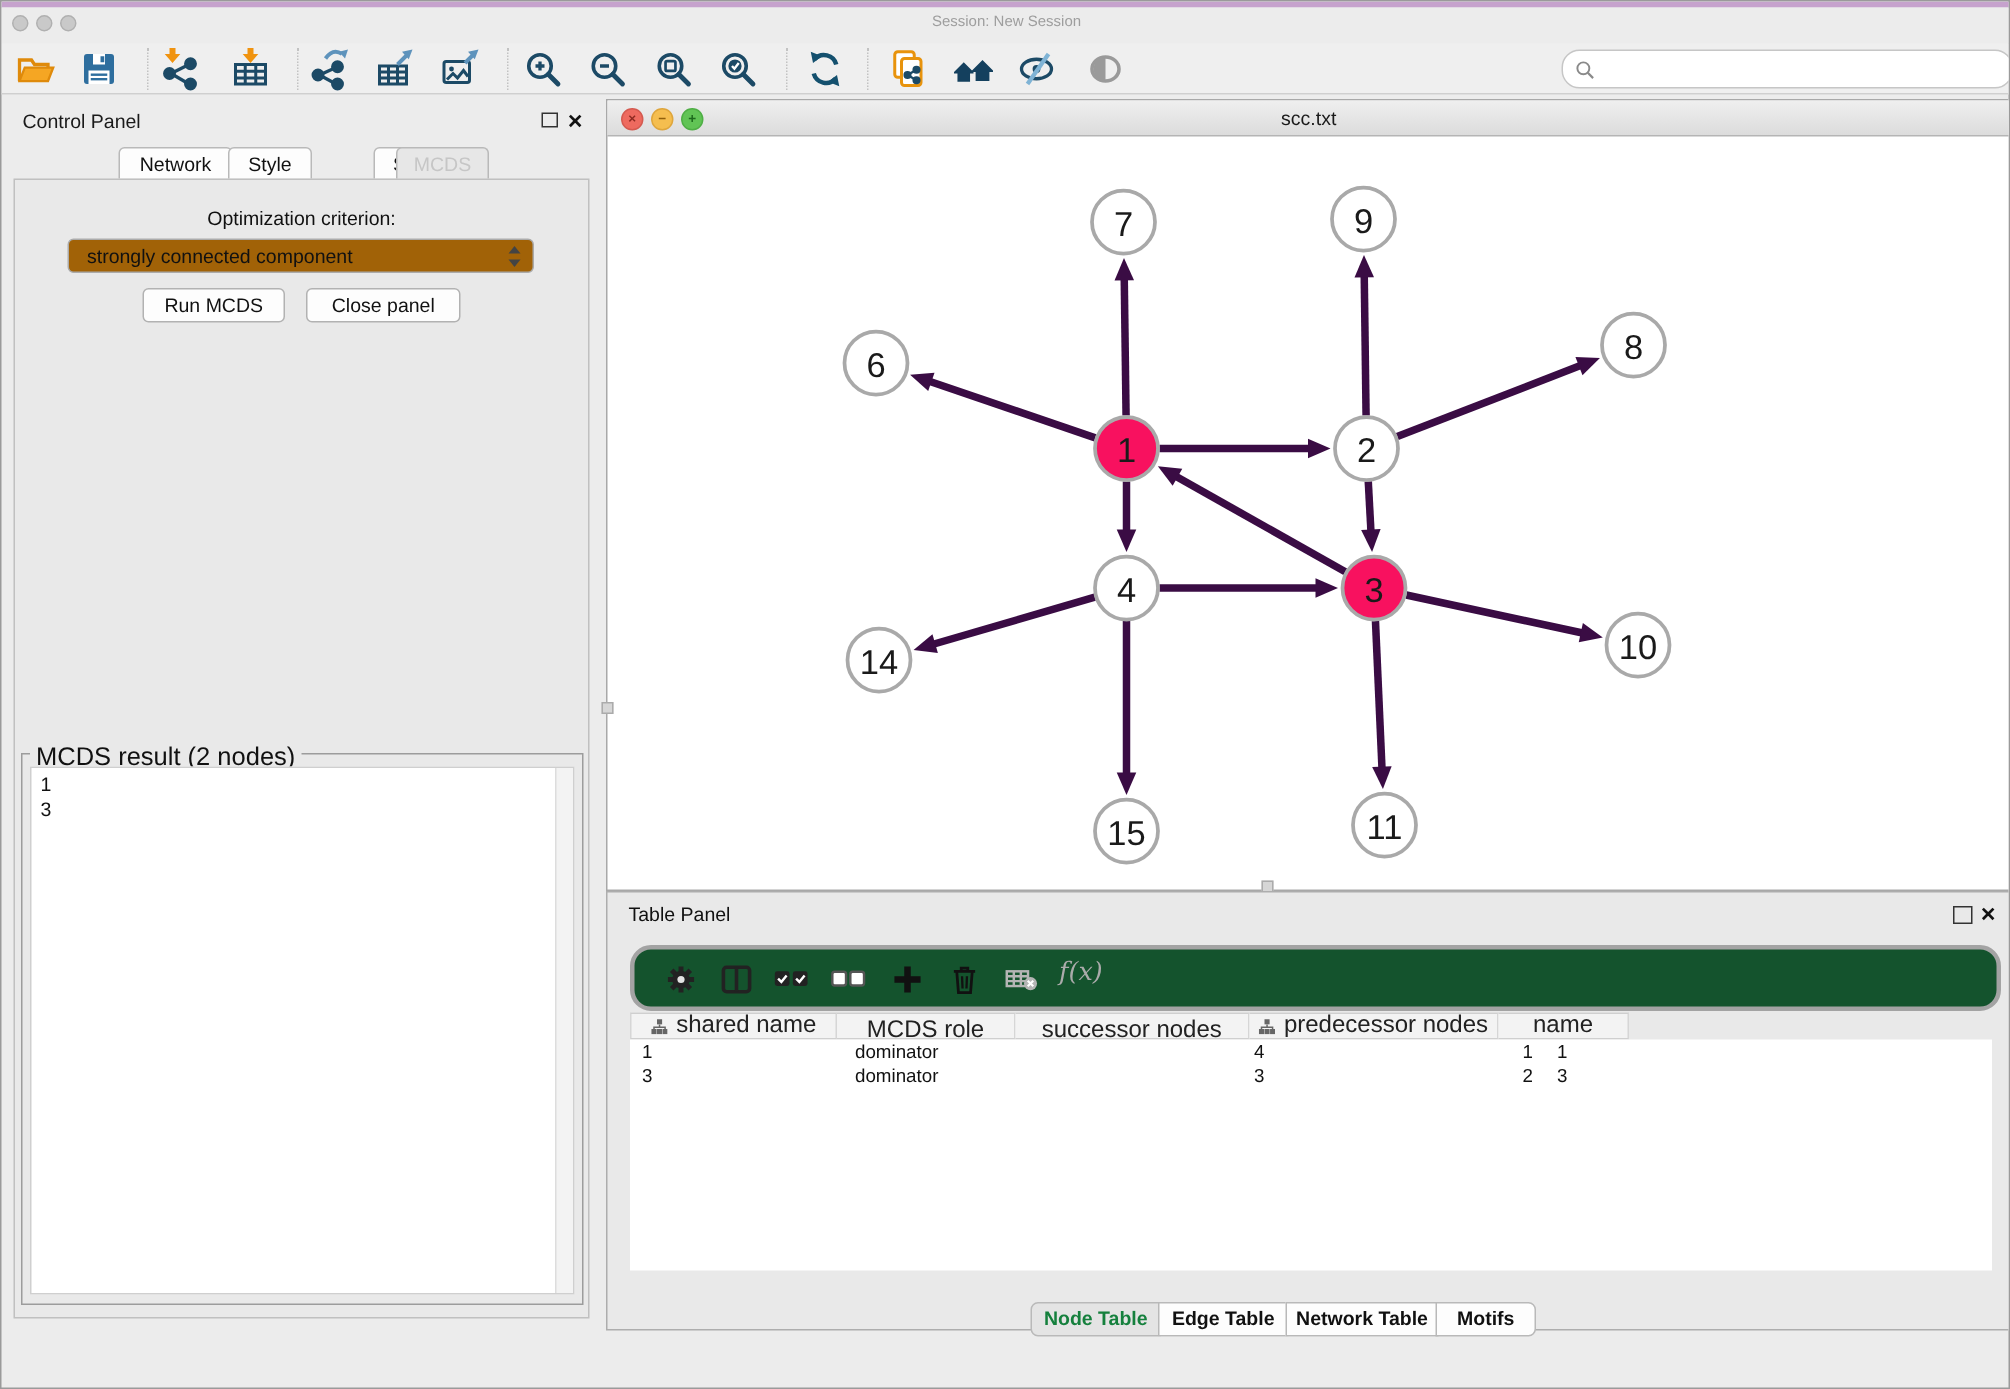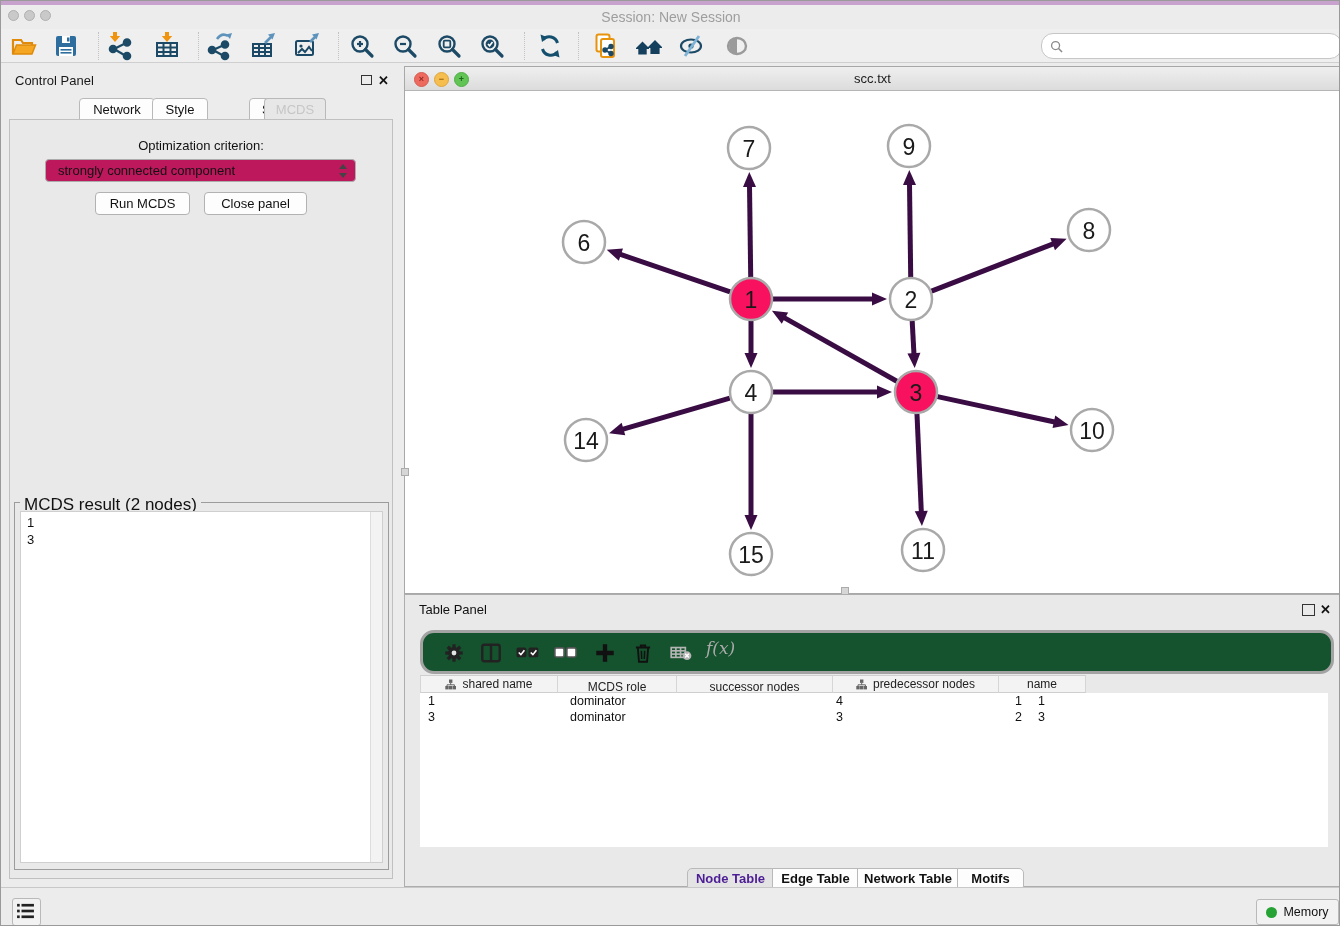--- a/index.html
+++ b/index.html
@@ -4,39 +4,39 @@
 <style>
   html,body{margin:0;padding:0;background:#d0d0d0;}
   .app{position:relative;width:1340px;height:926px;background:#ececec;
        font-family:"Liberation Sans",sans-serif;font-size:13px;color:#111;
        overflow:hidden;border:1px solid #9a9a9a;box-sizing:border-box;}
   .abs{position:absolute;box-sizing:border-box;}
   
   .purple-strip{left:0;top:0;width:1340px;height:4px;background:#c6a2cd;}
   .titlebar{left:0;top:4px;width:1340px;height:24px;background:#ececec;}
   .traffic{border-radius:50%;}
-  .app-title{left:0;top:8px;width:1340px;text-align:center;color:#9e9e9e;font-size:14px;}
+  .app-title{left:0;top:8px;width:1340px;text-align:center;color:#9e9e9e;font-size:10px;}
   
   .toolbar{left:0;top:28px;width:1340px;height:34px;background:#efefef;border-bottom:1px solid #cfcfcf;}
   .ticon{position:absolute;top:2px;width:30px;height:30px;cursor:pointer;}
   .tsep{position:absolute;top:3px;width:0;height:28px;border-left:1px dotted #c2c2c2;}
   .searchbox{position:absolute;left:1040px;top:4px;width:291px;height:24px;background:#fff;
       border:1px solid #c6c6c6;border-radius:12px;display:flex;align-items:center;padding-left:8px;}
   .searchbox input{border:none;outline:none;flex:1;font-size:13px;background:transparent;margin-left:4px;}
   
   .cp-title{left:14px;top:72px;font-size:13px;color:#1a1a1a;}
   .float-btn{width:11px;height:10px;border:1.5px solid #333;}
   .close-x{font-size:13px;font-weight:bold;color:#111;cursor:pointer;line-height:13px;}
   .cp-tab{position:absolute;top:97px;height:22px;line-height:21px;text-align:center;
       background:#fdfdfd;border:1px solid #b9b9b9;border-radius:4px 4px 0 0;font-size:13px;cursor:pointer;}
   .cp-tab.sel{background:#e7e7e7;color:#c6c6c6;border-bottom:1px solid #e9e9e9;}
   .cp-content{left:8px;top:118px;width:384px;height:760px;background:#e9e9e9;border:1px solid #c0c0c0;}
   .mac-btn{background:#fdfdfd;border:1px solid #b2b2b2;border-radius:4px;text-align:center;
       font-size:13px;line-height:21px;cursor:pointer;}
-  .dropdown{left:44px;top:158px;width:311px;height:23px;background:#be185d;border:1px solid #ababab;
+  .dropdown{left:44px;top:158px;width:311px;height:23px;background:#a16207;border:1px solid #ababab;
       border-radius:4px;line-height:21px;padding-left:12px;cursor:pointer;}
   .stepper{position:absolute;right:8px;top:4px;width:9px;height:14px;}
   .stepper:before{content:"";position:absolute;left:1px;top:0;border-left:4px solid transparent;
       border-right:4px solid transparent;border-bottom:5px solid #444;}
   .stepper:after{content:"";position:absolute;left:1px;bottom:0;border-left:4px solid transparent;
       border-right:4px solid transparent;border-top:5px solid #444;}
   .groupbox{left:13px;top:501px;width:375px;height:368px;border:1px solid #9c9c9c;}
   .grouplabel{left:19px;top:494px;background:#e9e9e9;padding:0 4px;font-size:17px;}
   .resultarea{left:19px;top:510px;width:363px;height:352px;background:#fff;border:1px solid #cfcfcf;
       font-size:13px;line-height:17px;padding:2px 0 0 6px;}
@@ -51,27 +51,27 @@
   .splitter-dot{background:#d6d6d6;border:1px solid #ababab;}
   
   .tp{left:403px;top:593px;width:937px;height:293px;background:#e9e9e9;border:1px solid #adadad;}
   .tp-toolbar{position:absolute;left:15px;top:35px;width:908px;height:38px;background:#14532d;
       border:3px solid #a3a3a3;border-radius:14px;}
   .tbicon{position:absolute;top:8px;width:24px;height:24px;cursor:pointer;}
   .fx{font-family:"DejaVu Serif",serif;font-style:italic;font-size:17px;color:#ababab;}
   .th-row{position:absolute;left:15px;top:80px;height:18px;display:flex;}
   .th{background:#f3f3f3;border-top:1px solid #cfcfcf;border-bottom:1px solid #cfcfcf;
       border-right:1px solid #d6d6d6;display:flex;align-items:center;justify-content:center;
-      gap:6px;font-size:12px;color:#222;}
+      gap:6px;font-size:16px;color:#222;}
   .tbody{position:absolute;left:15px;top:98px;width:908px;height:154px;background:#fff;}
   .trow{display:flex;height:16px;font-size:12.5px;cursor:default;}
   .td{padding-top:1px;}
   .bt-tab{position:absolute;top:273px;height:21px;line-height:20px;text-align:center;font-size:13px;
       font-weight:bold;background:#fdfdfd;border:1px solid #b9b9b9;cursor:pointer;}
-  .bt-tab.sel{background:#e4e4e4;color:#4c1d95;}
+  .bt-tab.sel{background:#e4e4e4;color:#15803d;}
   
   .statusbar{left:0;top:886px;width:1340px;height:40px;background:#ececec;border-top:1px solid #c8c8c8;}
   .sq-btn{position:absolute;background:#f2f2f2;border:1px solid #b9b9b9;border-radius:3px;cursor:pointer;}
 </style>
 </head>
 <body>
 
 <div class="app">
 
   <div class="abs purple-strip"></div>
@@ -422,34 +422,14 @@
         <div class="td" style="width:86px;padding-left:10px;">3</div>
       </div>
     </div>
 
     <div class="bt-tab sel" style="left:282px;width:85px;border-radius:5px 0 0 5px;">Node Table</div>
     <div class="bt-tab" style="left:367px;width:85px;">Edge Table</div>
     <div class="bt-tab" style="left:452px;width:100px;">Network Table</div>
     <div class="bt-tab" style="left:552px;width:65px;border-radius:0 5px 5px 0;">Motifs</div>
   </div>
 
-  <div class="abs statusbar">
-    <div class="sq-btn" style="left:11px;top:10px;width:27px;height:26px;">
-      <svg width="17" height="16" viewBox="0 0 19 18" style="margin:4px 0 0 4px;">
-          <g fill="#222">
-            <rect x="0" y="1" width="3" height="3"></rect>
-            <rect x="0" y="7.5" width="3" height="3"></rect>
-            <rect x="0" y="14" width="3" height="3"></rect>
-          </g>
-          <g stroke="#222" stroke-width="3">
-            <line x1="5" y1="2.5" x2="19" y2="2.5"></line>
-            <line x1="5" y1="9" x2="19" y2="9"></line>
-            <line x1="5" y1="15.5" x2="19" y2="15.5"></line>
-          </g>
-        </svg>
-    </div>
-    <div class="sq-btn" style="left:1255px;top:11px;width:81px;height:24px;display:flex;align-items:center;justify-content:center;gap:6px;">
-      <span style="width:11px;height:11px;border-radius:50%;background:#27a336;display:inline-block;"></span>
-      <span style="font-size:12.5px;">Memory</span>
-    </div>
-  </div>
 
 </div>
 
 </body></html>

